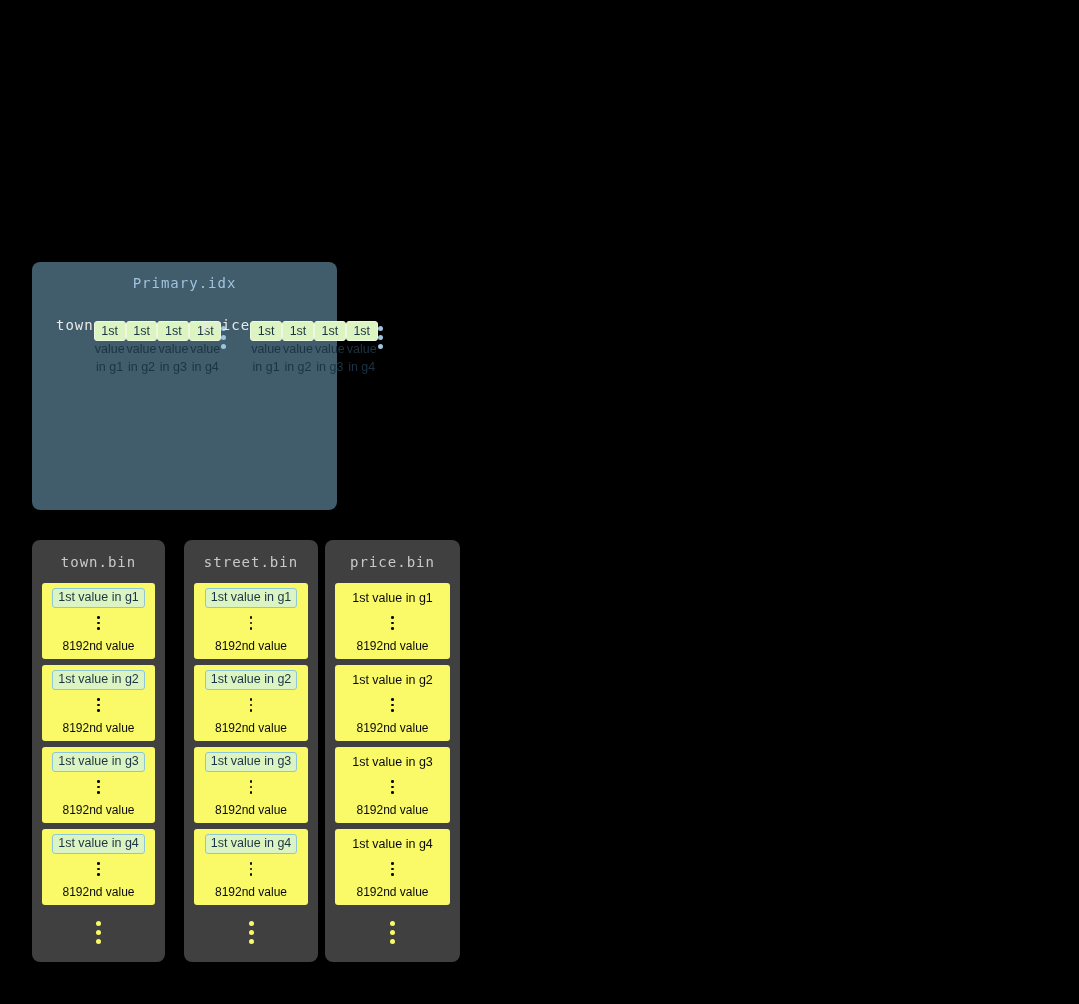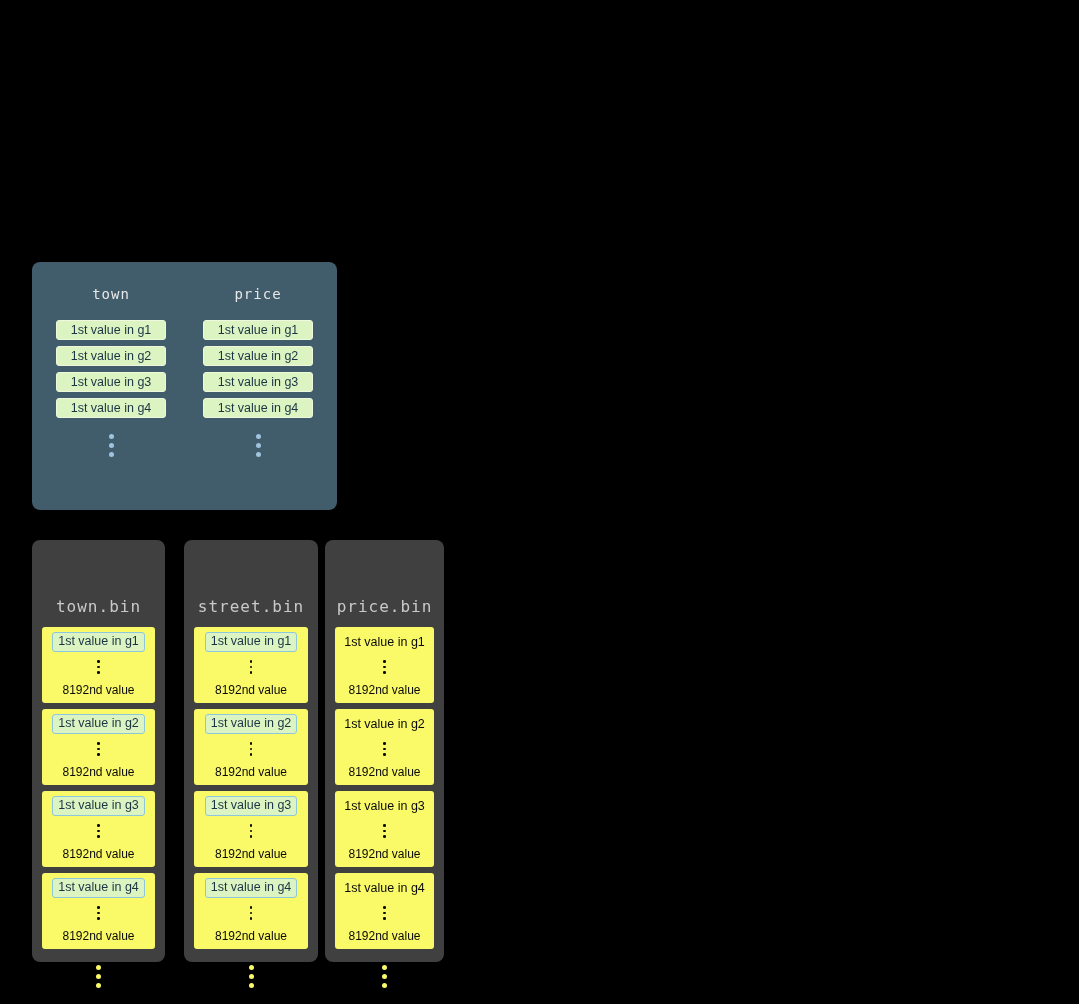--- a/index.html
+++ b/index.html
@@ -21,21 +21,21 @@
   }
   .primary-title {
     padding-top:13px; text-align:center;
     font-size:14px; line-height:17px; letter-spacing:1px;
     color:var(--primary-title-color, #9fc4de);
   }
   .primary-columns {
     display:flex; justify-content:space-between;
     padding:0 24px; margin-top:24px;
   }
-  .primary-col { width:110px; display:flex; flex-direction:column; align-items:center; }
+  .primary-col { width:110px; display:flex; flex-direction:row; align-items:center; }
   .col-header {
     font-size:14px; line-height:17px; margin-bottom:17px;
     color:var(--col-header-color, #e8e8e8); letter-spacing:1px;
   }
   .entry {
     width:110px; height:20px; margin-bottom:6px;
     background:var(--entry-bg, #dcf4c2);
     border:1px solid var(--entry-border, #eef8dd);
     border-radius:3px;
     font-size:12.5px; line-height:18px; text-align:center;
@@ -51,26 +51,25 @@
   .vdots.yellow i { background:var(--granule-bg, #fafa69); }
 
   
   .bin-panel {
     position:absolute; top:540px; height:422px;
     background:var(--bin-panel-bg, #404041);
     border-radius:8px;
   }
   .bin-town   { left:32px;  width:133px; }
   .bin-street { left:184px; width:134px; }
-  .bin-price  { left:325px; width:119px; }
+  .bin-price  { left:325px; width:135px; }
   .bin-title {
     padding-top:14px; text-align:center;
-    font-size:16px; line-height:17px; letter-spacing:1px;
+    font-size:14px; line-height:17px; letter-spacing:1px;
     color:var(--bin-title-color, #c9c9c9);
-    margin-top:44px;
   }
   .granules { margin-top:12px; }
   .granule {
     width:calc(100% - 20px); height:76px; margin:0 auto 6px auto;
     background:var(--granule-bg, #fafa69);
     border-radius:3px;
     display:flex; flex-direction:column; align-items:center; justify-content:space-between;
     padding:5px 0 5px 0;
   }
   .granule-first {
@@ -87,20 +86,21 @@
   .gdots i { display:block; width:2.5px; height:2.5px; border-radius:50%; background:var(--granule-text, #0a0a0a); margin:1.5px 0; }
   .granule-last {
     font-size:12px; line-height:16px;
     color:var(--granule-text, #0a0a0a); text-align:center;
   }
 </style>
 </head>
 <body style="background: rgb(0, 0, 0);">
 
 <div class="primary-panel">
+  <div class="primary-title mono">Primary.idx</div>
   <div class="primary-columns">
 
     <div class="primary-col">
       <div class="col-header mono">town</div>
       <div class="entry">1st value in g1</div>
       <div class="entry">1st value in g2</div>
       <div class="entry">1st value in g3</div>
       <div class="entry">1st value in g4</div>
       <div class="vdots blue">
           <i></i>

